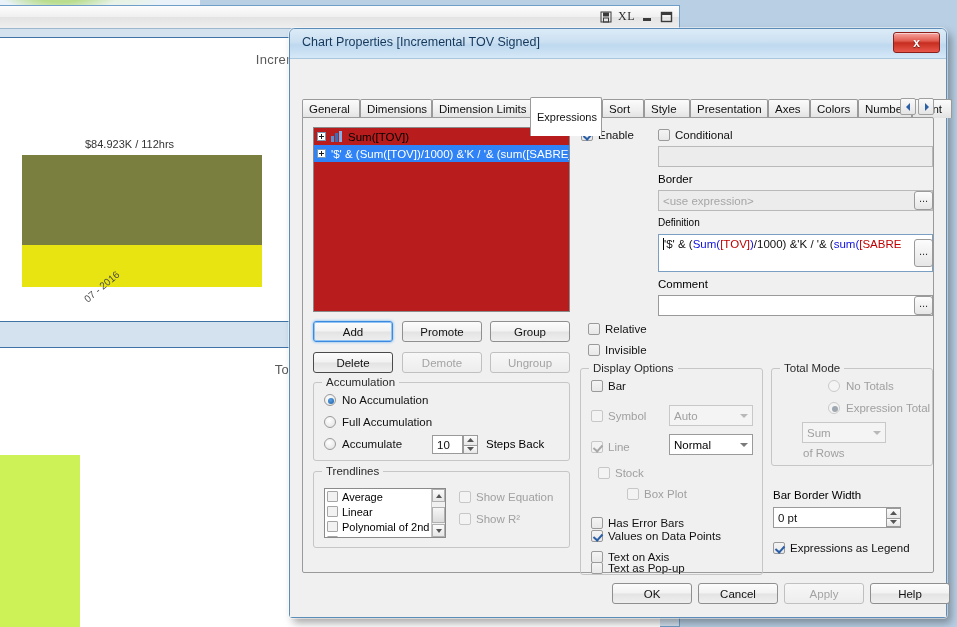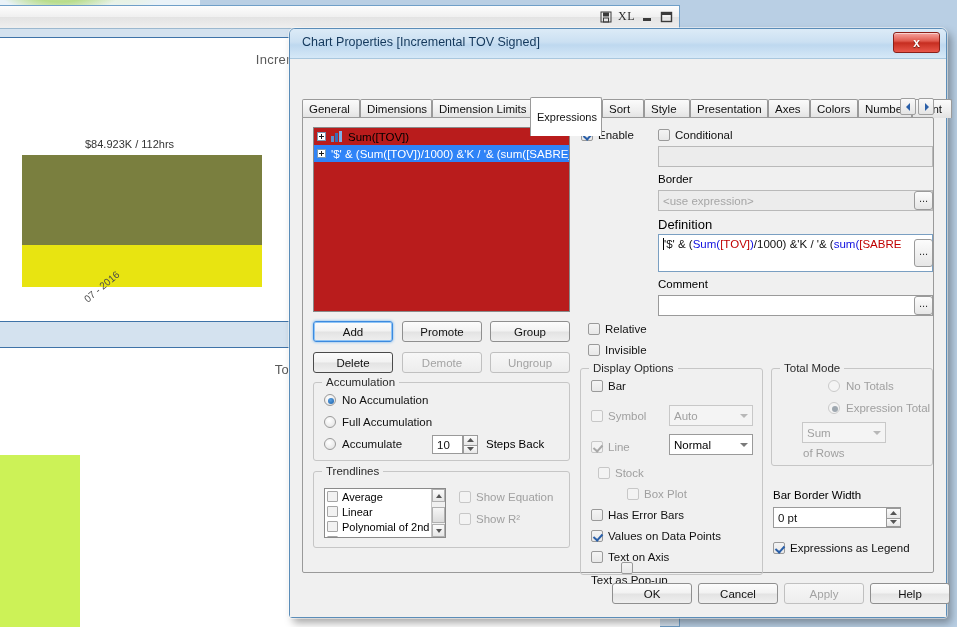--- a/index.html
+++ b/index.html
@@ -480,21 +480,21 @@
       <div class="chk" style="position:absolute; left:355px; top:11px;">
         <span class="box"></span>
         <span>Conditional</span>
       </div>
       <div class="txt ro" style="left:355px; top:28px; width:275px; height:21px;"></div>
 
       <span style="position:absolute; left:355px; top:55px; font-size:11.5px;">Border</span>
       <div class="txt ro ph" style="left:355px; top:72px; width:275px; height:21px;">&lt;use expression&gt;</div>
       <div class="ellip" style="left:611px; top:73px;">...</div>
 
-      <span style="position:absolute; left:355px; top:99px; font-size:13px;text-align:right;">Definition</span>
+      <span style="position:absolute; left:355px; top:99px; font-size:10px;text-align:right;">Definition</span>
       <div class="txt" style="left:355px; top:116px; width:275px; height:38px; align-items:flex-start; padding-top:3px; border-color:#7a9fc2; overflow:hidden; white-space:nowrap;">
         <span class="caret"></span>
           <span id="def-tokens"><span>'$' &amp; (</span><span class="sx-fn">Sum(</span><span class="sx-fd">[TOV]</span><span class="sx-fn">)</span><span>/1000) &amp;'K / '&amp; (</span><span class="sx-fn">sum(</span><span class="sx-fd">[SABRE</span></span>
       </div>
       <div class="ellip" style="left:611px; top:121px; height:28px;">...</div>
 
       <span style="position:absolute; left:355px; top:160px; font-size:11.5px;">Comment</span>
       <div class="txt" style="left:355px; top:177px; width:275px; height:21px;"></div>
       <div class="ellip" style="left:611px; top:178px;">...</div>
 
@@ -522,33 +522,33 @@
             <span>Line</span>
           </div>
         <div class="chk dis" style="position:absolute; left:17px; top:98px;">
             <span class="box"></span>
             <span>Stock</span>
           </div>
         <div class="chk dis" style="position:absolute; left:10px; top:119px;padding-left:36px;">
             <span class="box"></span>
             <span>Box Plot</span>
           </div>
-        <div class="chk" style="position:absolute; left:10px; top:140px;text-align:right;">
+        <div class="chk" style="position:absolute; left:10px; top:148px;text-align:right;">
             <span class="box"></span>
             <span>Has Error Bars</span>
           </div>
         <div class="chk on" style="position:absolute; left:10px; top:161px;">
             <span class="box"></span>
             <span>Values on Data Points</span>
           </div>
         <div class="chk" style="position:absolute; left:10px; top:182px;">
             <span class="box"></span>
             <span>Text on Axis</span>
           </div>
-        <div class="chk" style="position:absolute; left:10px; top:193px;flex-direction:column;">
+        <div class="chk" style="position:absolute; left:10px; top:193px;">
             <span class="box"></span>
             <span>Text as Pop-up</span>
           </div>
         <div class="combo dis" style="left:88px; top:36px; width:84px; height:21px;">
           <span>Auto</span>
             <span class="arrow"></span>
         </div>
         <div class="combo" style="left:88px; top:65px; width:84px; height:21px;">
           <span>Normal</span>
             <span class="arrow"></span>

